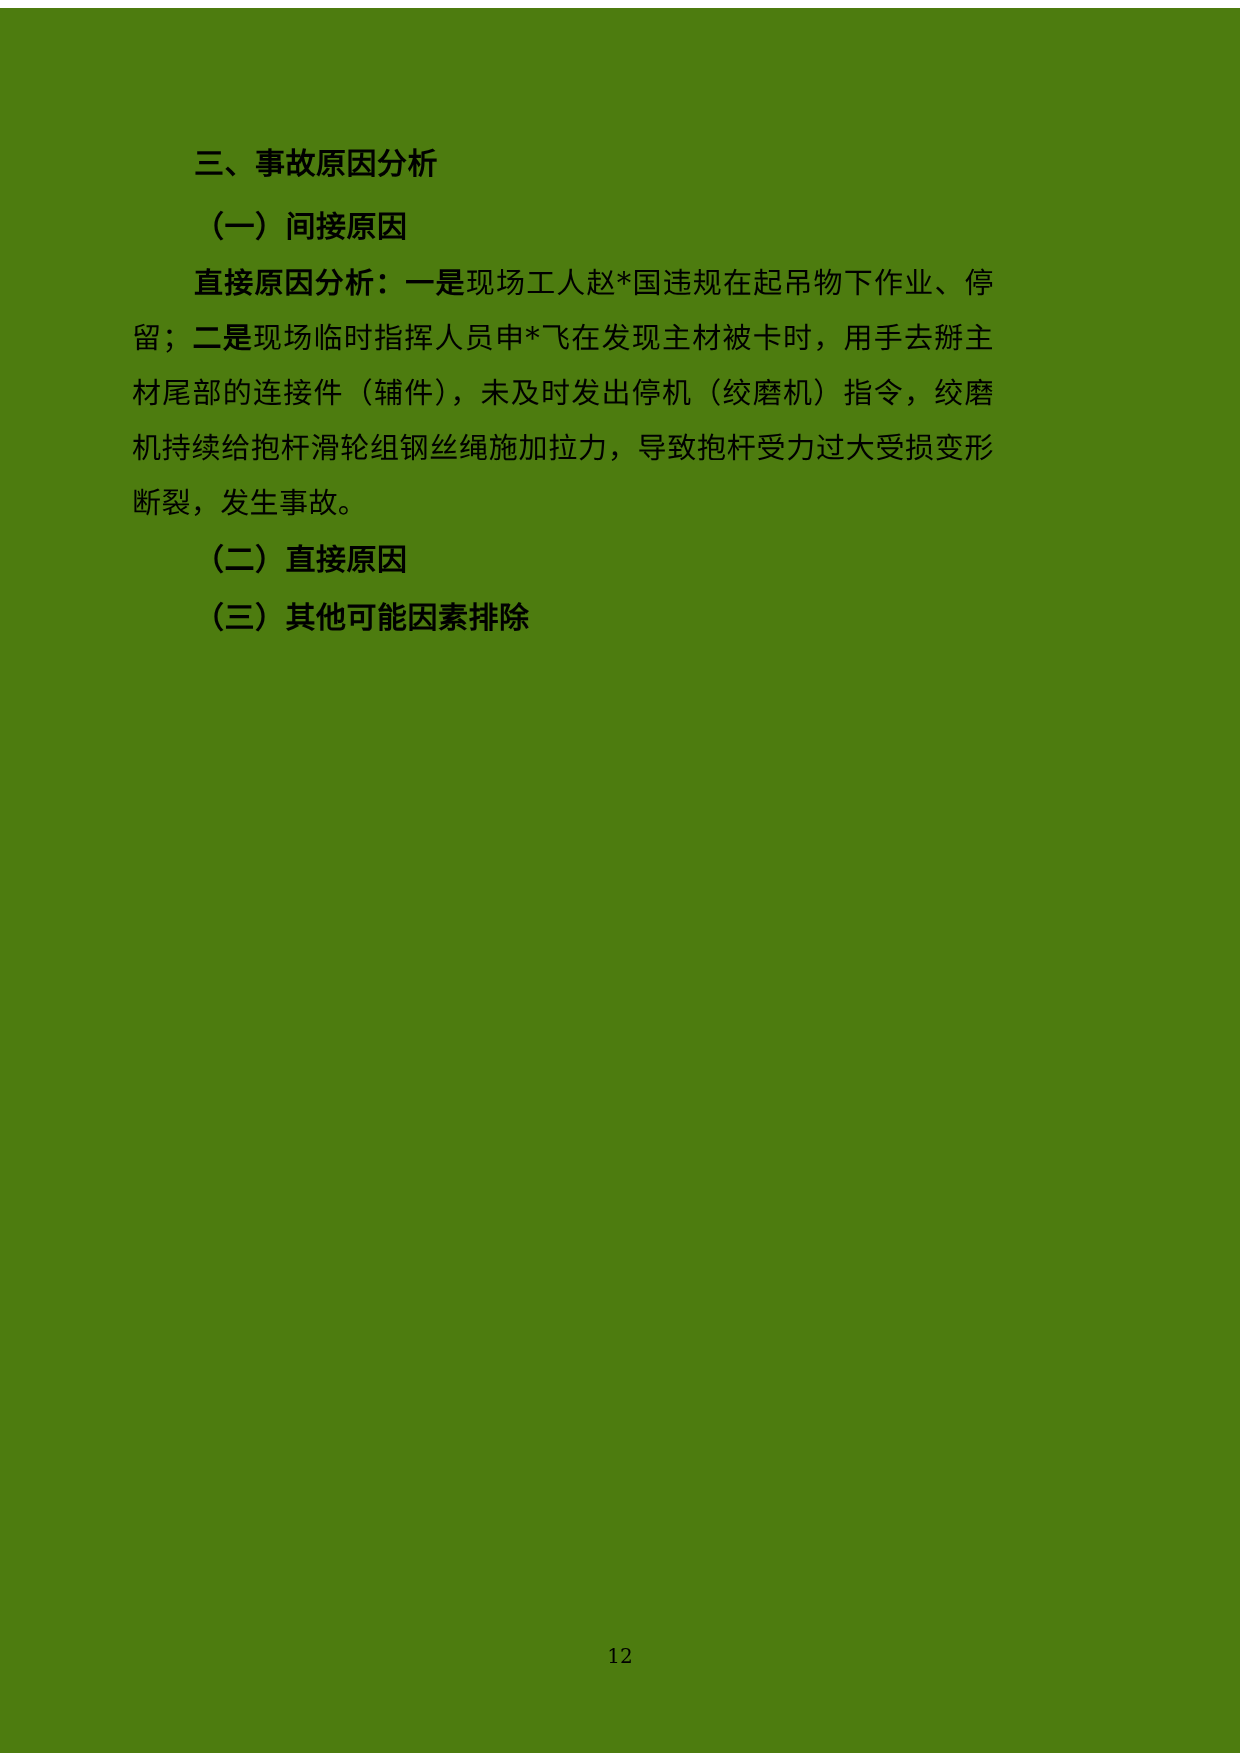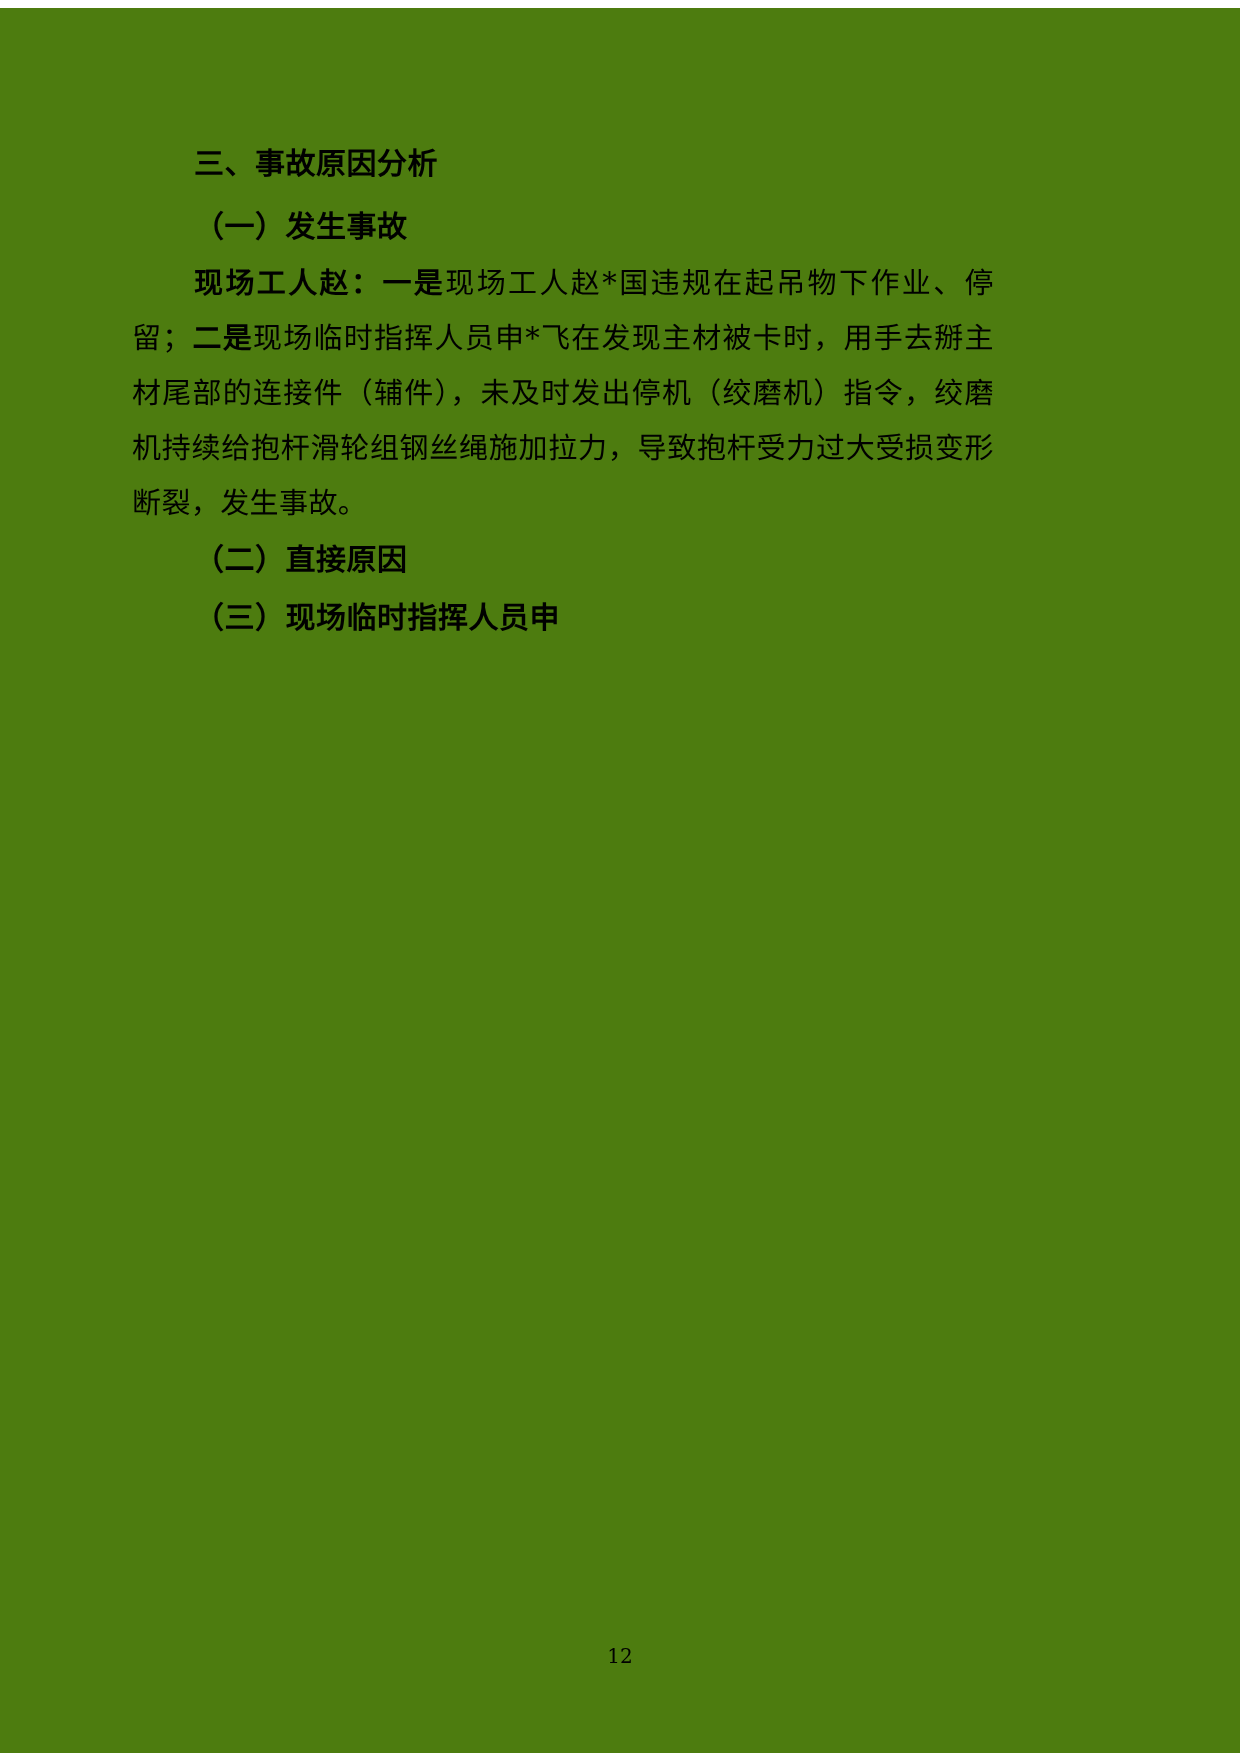--- a/index.html
+++ b/index.html
@@ -82,30 +82,30 @@
 </style>
 </head>
 <body>
 
 <div class="page">
 
   <div class="content">
 
     <h1 class="h1">三、事故原因分析</h1>
 
-    <h2 class="h2">（一）发生事故</h2>
+    <h2 class="h2">（一）间接原因</h2>
 
 
     <p class="para">
-      <span class="b">现场工人赵：一是</span><span>现场工人赵*国违规在起吊物下作业、停留；</span><span class="b">二是</span><span>现场临时指挥人员申*飞在发现主材被卡时，用手去掰主材尾部的连接件（辅件），未及时发出停机（绞磨机）指令，绞磨机持续给抱杆滑轮组钢丝绳施加拉力，导致抱杆受力过大受损变形断裂，发生事故。</span>
+      <span class="b">直接原因分析：一是</span><span>现场工人赵*国违规在起吊物下作业、停留；</span><span class="b">二是</span><span>现场临时指挥人员申*飞在发现主材被卡时，用手去掰主材尾部的连接件（辅件），未及时发出停机（绞磨机）指令，绞磨机持续给抱杆滑轮组钢丝绳施加拉力，导致抱杆受力过大受损变形断裂，发生事故。</span>
     </p>
 
     <h2 class="h2">（二）直接原因</h2>
 
 
-    <h2 class="h2">（三）现场临时指挥人员申</h2>
+    <h2 class="h2">（三）其他可能因素排除</h2>
 
 
   </div>
 
   <div class="page-number">12</div>
 
 </div>
 
 </body></html>

